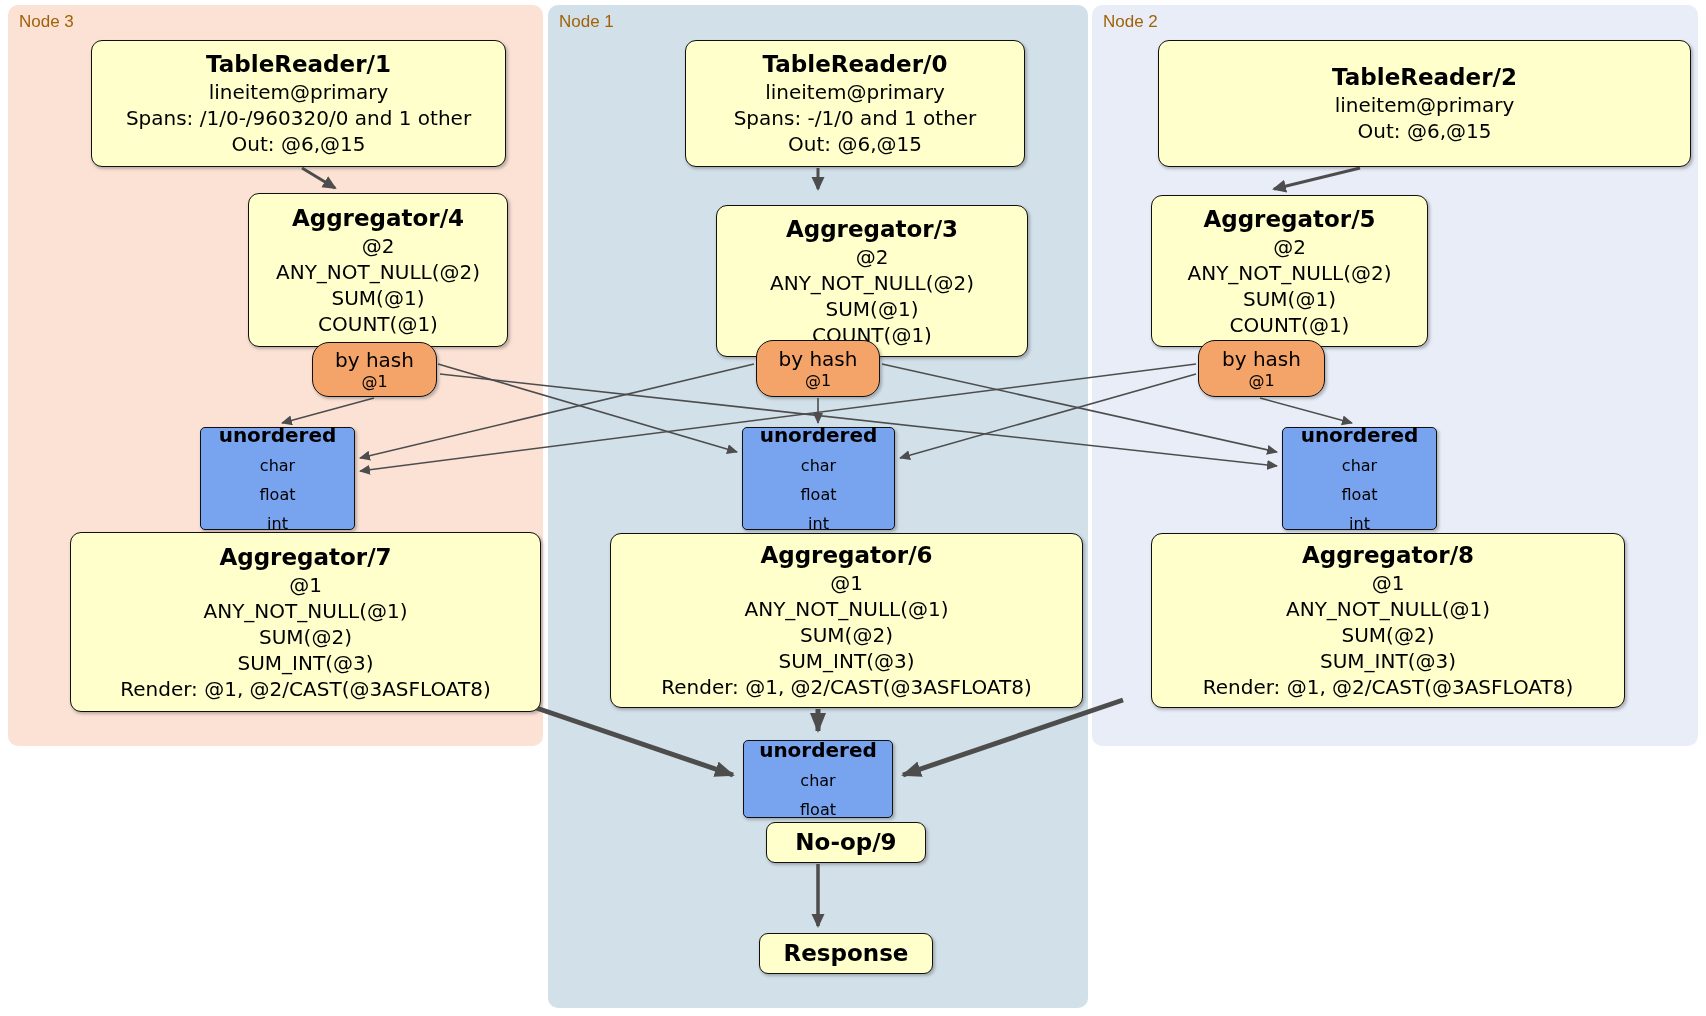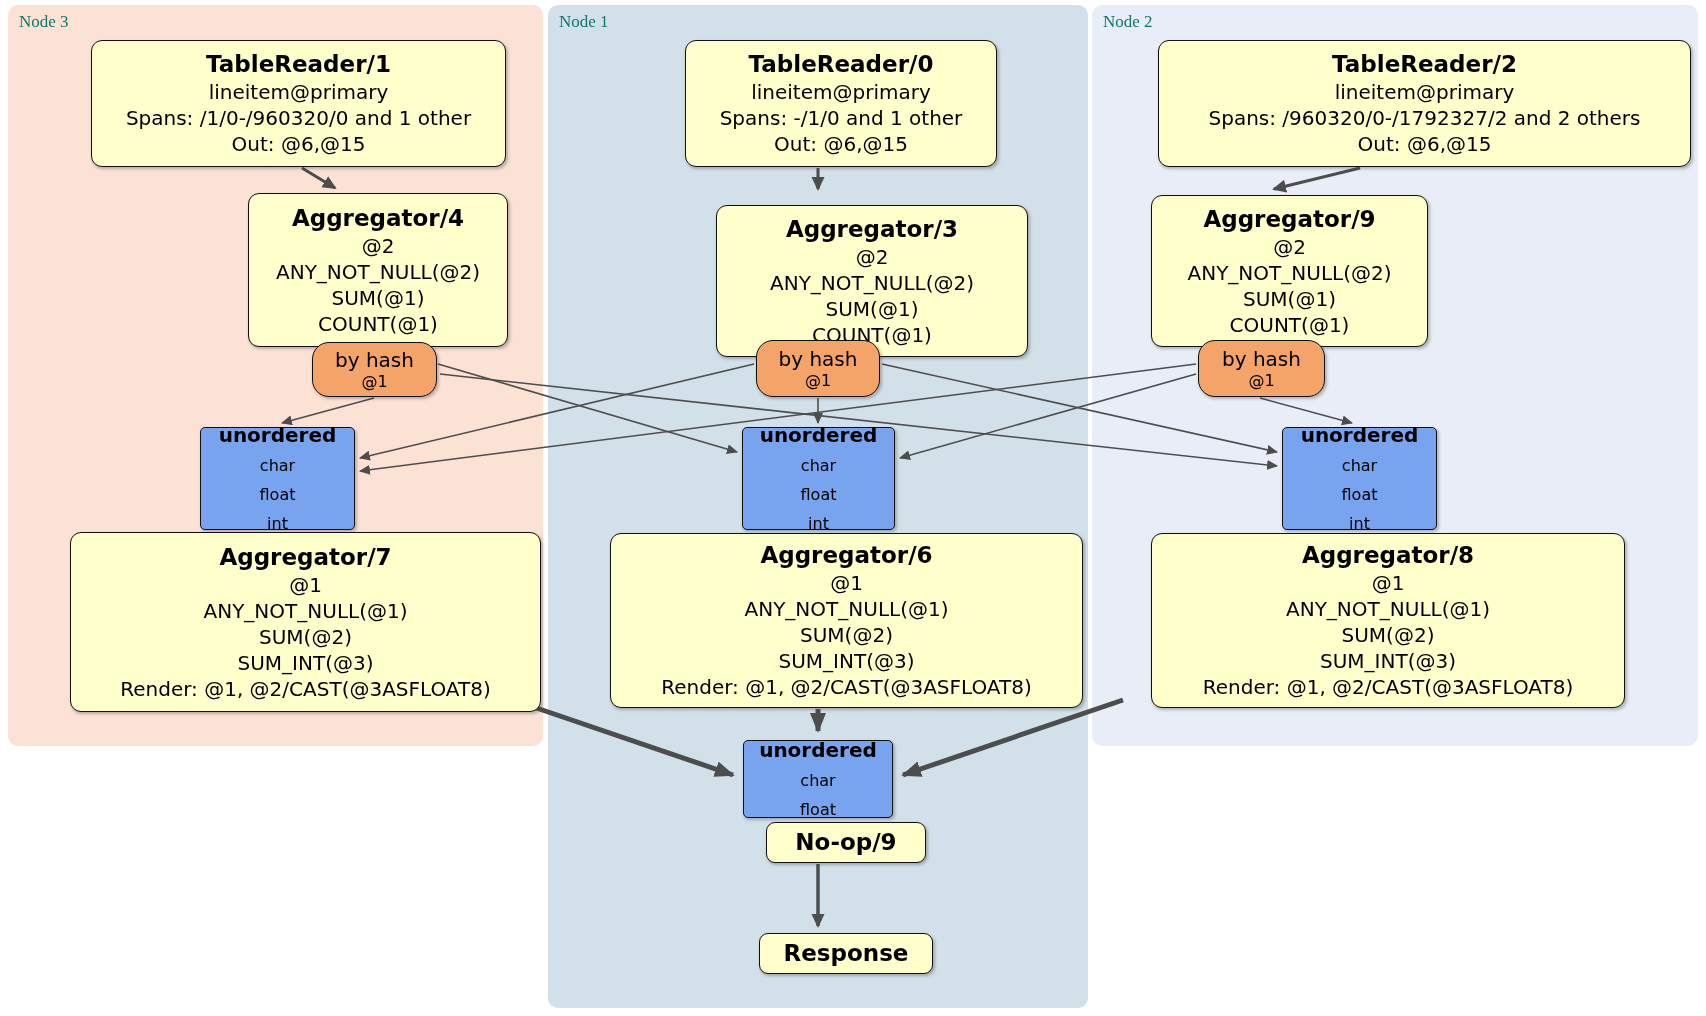--- a/index.html
+++ b/index.html
@@ -1,20 +1,20 @@
 <!DOCTYPE html>
 <html><head>
 <meta charset="utf-8">
 <style>
   html,body{margin:0;padding:0;background:#ffffff;}
   #canvas{position:relative;width:1706px;height:1016px;background:#ffffff;
           font-family:"DejaVu Sans",sans-serif;overflow:hidden;}
   .panel{position:absolute;border-radius:10px;z-index:0;}
-  .plabel{position:absolute;top:7px;left:11px;font-size:17px;color:#0f766e;
-          font-family:Liberation Serif, serif;}
+  .plabel{position:absolute;top:7px;left:11px;font-size:17px;color:#a16207;
+          font-family:Liberation Sans, sans-serif;}
   #edge-layer{position:absolute;left:0;top:0;z-index:1;pointer-events:none;}
   .nbox{position:absolute;z-index:2;display:flex;flex-direction:column;align-items:center;
         justify-content:center;text-align:center;color:#000;border:1.6px solid #101010;
         box-shadow:1.5px 2px 3px rgba(70,70,70,.35);box-sizing:border-box;}
   .proc{background:#ffffcc;border-radius:11px;margin-left:28px;}
   .flat{border-radius:9px;}
   .router{background:#f4a469;border-radius:17px;}
   .sync{background:#78a3ef;border-radius:5px;}
   .btitle{font-weight:bold;font-size:23px;line-height:29px;white-space:nowrap;}
   .bline{font-size:20px;line-height:26px;white-space:nowrap;}
@@ -102,21 +102,21 @@
   </div>
   <div class="nbox proc" style="left:42px;top:532px;width:471px;height:180px;">
     <div class="btitle">Aggregator/7</div>
     <div class="bline">@1</div>
     <div class="bline">ANY_NOT_NULL(@1)</div>
     <div class="bline">SUM(@2)</div>
     <div class="bline">SUM_INT(@3)</div>
     <div class="bline">Render: @1, @2/CAST(@3ASFLOAT8)</div>
   </div>
 
-  <div class="nbox proc" style="left:657px;top:40px;width:312px;height:127px;">
+  <div class="nbox proc" style="left:657px;top:40px;width:340px;height:127px;">
     <div class="btitle">TableReader/0</div>
     <div class="bline">lineitem@primary</div>
     <div class="bline">Spans: -/1/0 and 1 other</div>
     <div class="bline">Out: @6,@15</div>
   </div>
   <div class="nbox proc" style="left:688px;top:205px;width:312px;height:152px;">
     <div class="btitle">Aggregator/3</div>
     <div class="bline">@2</div>
     <div class="bline">ANY_NOT_NULL(@2)</div>
     <div class="bline">SUM(@1)</div>
@@ -137,25 +137,24 @@
     <div class="bline">@1</div>
     <div class="bline">ANY_NOT_NULL(@1)</div>
     <div class="bline">SUM(@2)</div>
     <div class="bline">SUM_INT(@3)</div>
     <div class="bline">Render: @1, @2/CAST(@3ASFLOAT8)</div>
   </div>
 
   <div class="nbox proc" style="left:1130px;top:40px;width:533px;height:127px;">
     <div class="btitle">TableReader/2</div>
     <div class="bline">lineitem@primary</div>
-    <div class="bline">Spans: /960320/0-/1792327/2 and 2 others</div>
     <div class="bline">Out: @6,@15</div>
   </div>
   <div class="nbox proc" style="left:1123px;top:195px;width:277px;height:152px;">
-    <div class="btitle">Aggregator/9</div>
+    <div class="btitle">Aggregator/5</div>
     <div class="bline">@2</div>
     <div class="bline">ANY_NOT_NULL(@2)</div>
     <div class="bline">SUM(@1)</div>
     <div class="bline">COUNT(@1)</div>
   </div>
   <div class="nbox router" style="left:1198px;top:340px;width:127px;height:57px;">
     <div class="rtitle">by hash</div>
     <div class="rline">@1</div>
   </div>
   <div class="nbox sync" style="left:1282px;top:427px;width:155px;height:103px;">

